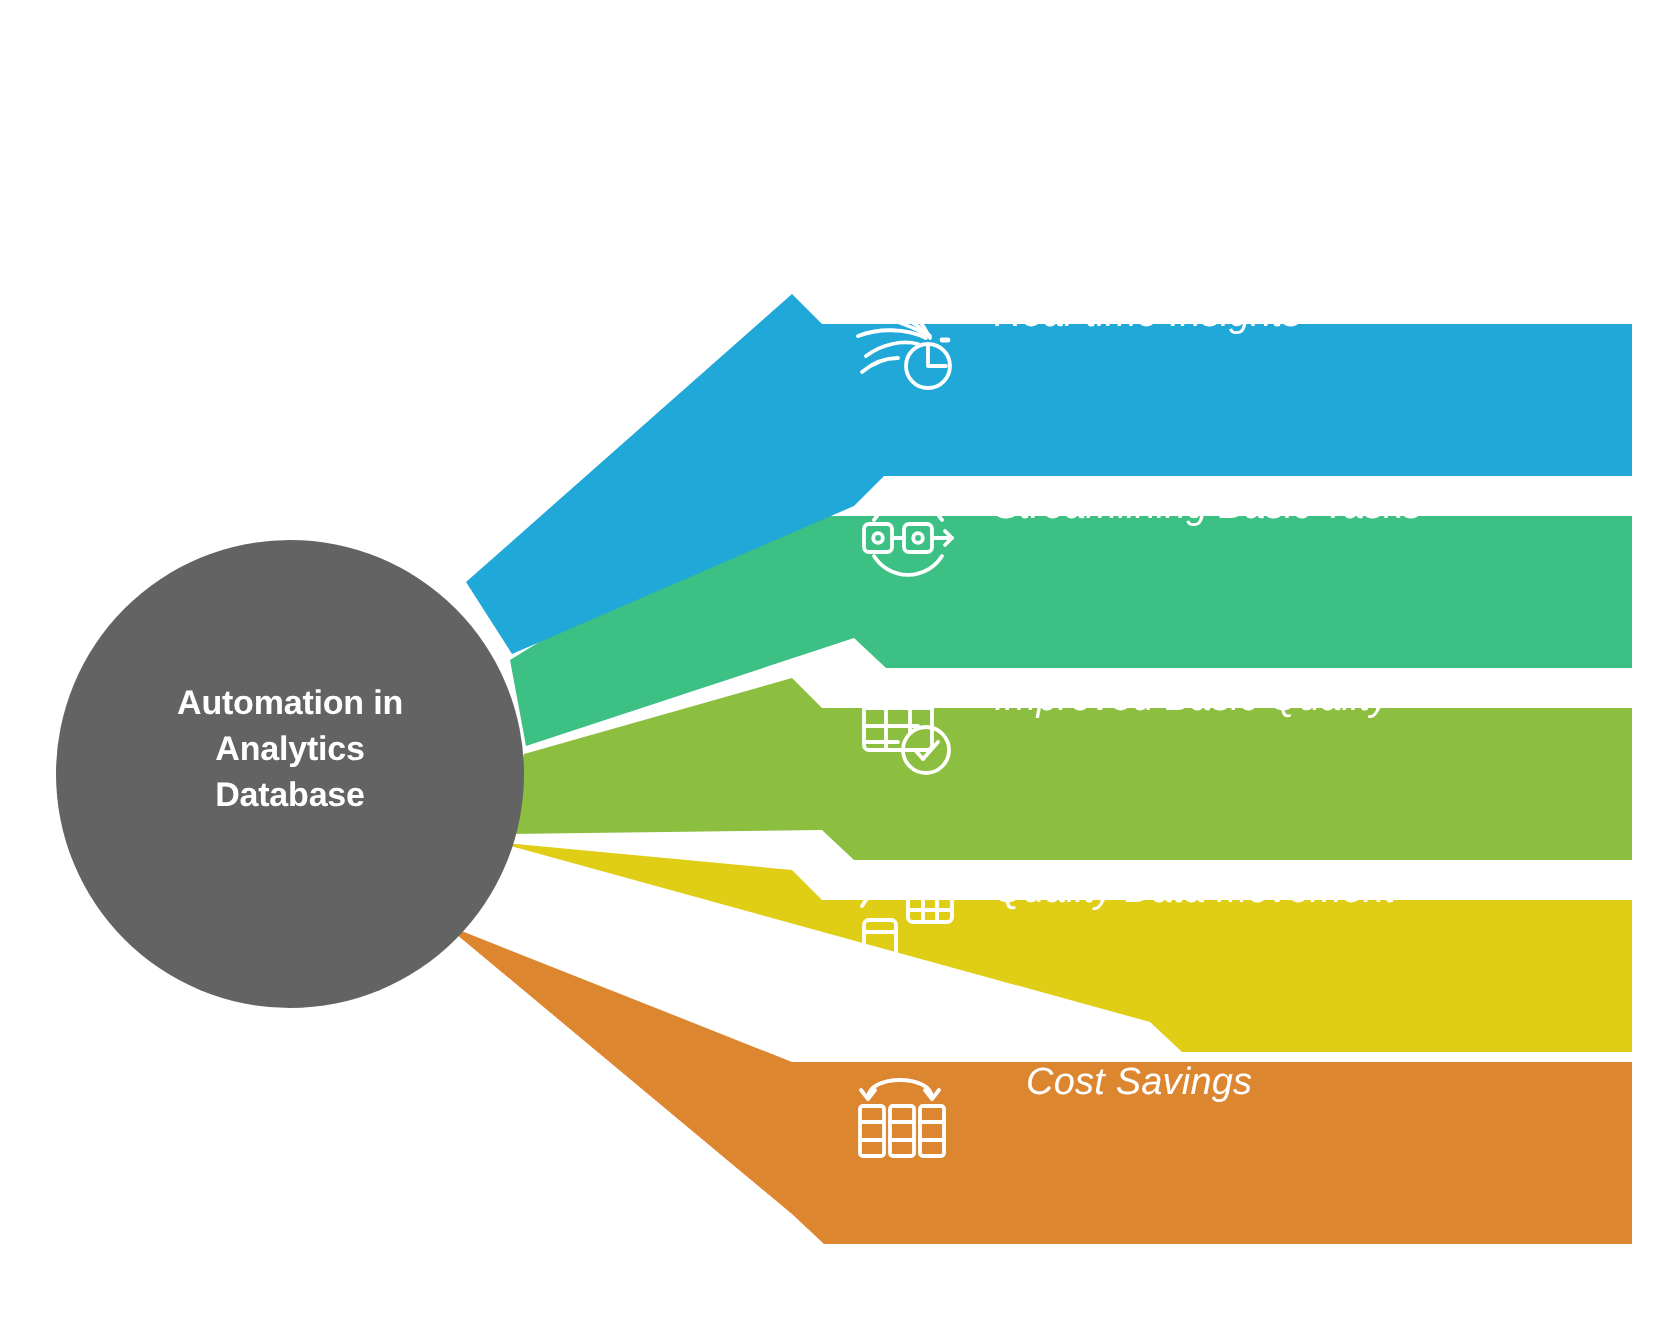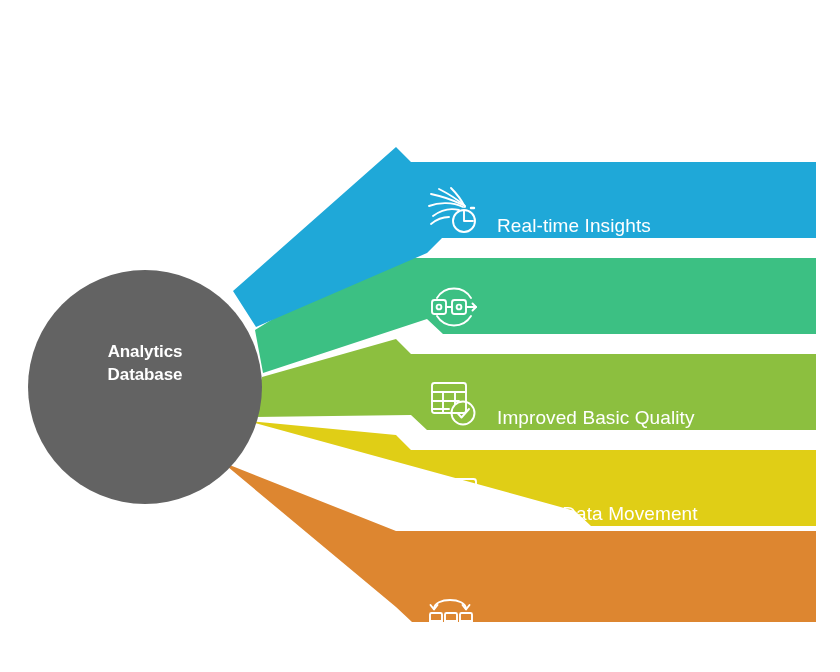--- a/index.html
+++ b/index.html
@@ -41,22 +41,23 @@
     line-height: 23px;
     letter-spacing: -0.1px;
     pointer-events: none;
   }
 
   
   .band-row {
     position: absolute;
     left: 425px;
     display: flex;
-    align-items: flex-end;
+    align-items: flex-start;
     height: 90px;
+    font-style: italic;
   }
   .band-icon {
     width: 58px;
     height: 52px;
     flex: 0 0 58px;
     display: flex;
     align-items: center;
     justify-content: center;
   }
   .band-icon svg {
@@ -70,21 +71,21 @@
     font-weight: normal;
     white-space: nowrap;
     margin-left: 14px;
     letter-spacing: 0.1px;
   }
 
   .row-0 { top: 147px; }
   .row-1 { top: 243px; }
   .row-2 { top: 339px; }
   .row-3 { top: 435px; }
-  .row-4 { top: 553px; }
+  .row-4 { top: 531px; gap: 16px; }
 </style>
 </head>
 <body>
 
 <div id="infographic">
 
   <svg id="diagram-svg" viewBox="0 0 840 672">
 
     <path d="M 222 462
              L 396 531
@@ -131,20 +132,21 @@
              L 442 238
              L 427 253
              L 256 327
              Z" fill="#1FA8D8"></path>
 
     <circle cx="145" cy="387" r="117" fill="#636363"></circle>
 
   </svg>
 
   <div class="hub-label">
+    <div>Automation in</div>
     <div>Analytics</div>
     <div>Database</div>
   </div>
 
   <div class="band-row row-0">
     <span class="band-icon">
       <svg viewBox="0 0 54 50" fill="none" stroke="#ffffff" stroke-width="1.9" stroke-linecap="round" stroke-linejoin="round">
         <path d="M4 8 C14 10 26 14 36 19"></path>
         <path d="M12 3 C20 7 30 13 38 20"></path>
         <path d="M24 2 C29 7 34 13 38 21"></path>
@@ -166,20 +168,21 @@
         <path d="M44 34 A20 20 0 0 1 10 34"></path>
         <rect x="5" y="18" width="14" height="14" rx="2.5"></rect>
         <circle cx="12" cy="25" r="2.4"></circle>
         <rect x="25" y="18" width="14" height="14" rx="2.5"></rect>
         <circle cx="32" cy="25" r="2.4"></circle>
         <path d="M19 25 L25 25"></path>
         <path d="M39 25 L49 25"></path>
         <path d="M45.5 21.5 L49 25 L45.5 28.5"></path>
       </svg>
     </span>
+    <span class="band-label">Streamlining Basic Tasks</span>
   </div>
 
   <div class="band-row row-2">
     <span class="band-icon">
       <svg viewBox="0 0 54 50" fill="none" stroke="#ffffff" stroke-width="1.9" stroke-linecap="round" stroke-linejoin="round">
         <rect x="5" y="5" width="34" height="30" rx="2.5"></rect>
         <path d="M5 14 L39 14"></path>
         <path d="M5 23 L32 23"></path>
         <path d="M5 31 L22 31"></path>
         <path d="M16 14 L16 35"></path>

